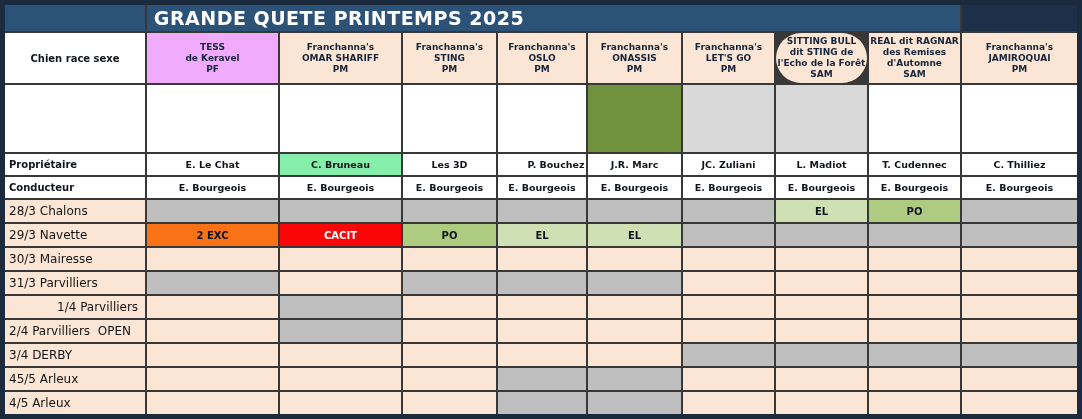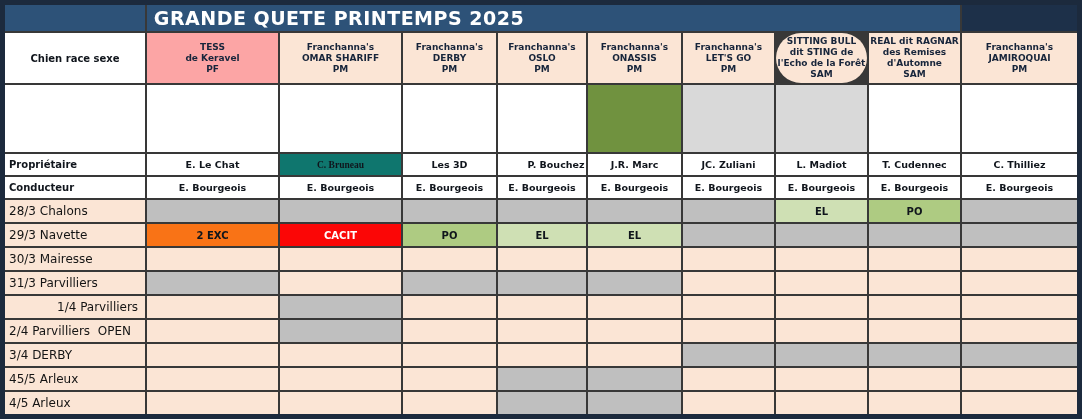--- a/index.html
+++ b/index.html
@@ -38,33 +38,33 @@
 <div class="sheet">
   <div class="grid">
       <div class="cell" style="background: rgb(45, 82, 120);"></div>
       <div class="cell title-main" style="background: rgb(45, 82, 120); grid-column: 2 / span 8;">
         <span class="tspan">GRANDE QUETE PRINTEMPS 2025</span>
       </div>
       <div class="cell" style="background: rgb(29, 48, 73);"></div>
       <div class="cell corner" style="background: rgb(255, 255, 255);">
         <span>Chien race sexe</span>
       </div>
-      <div class="cell hdr" style="background: #fca5a5;">
+      <div class="cell hdr" style="background: #f0abfc;">
         <span>TESS</span>
         <span>de Keravel</span>
         <span>PF</span>
       </div>
       <div class="cell hdr" style="background: rgb(251, 229, 213);">
         <span>Franchanna's</span>
         <span>OMAR SHARIFF</span>
         <span>PM</span>
       </div>
       <div class="cell hdr" style="background: rgb(251, 229, 213);">
         <span>Franchanna's</span>
-        <span>DERBY</span>
+        <span>STING</span>
         <span>PM</span>
       </div>
       <div class="cell hdr" style="background: rgb(251, 229, 213);">
         <span>Franchanna's</span>
         <span>OSLO</span>
         <span>PM</span>
       </div>
       <div class="cell hdr" style="background: rgb(251, 229, 213);">
         <span>Franchanna's</span>
         <span>ONASSIS</span>
@@ -101,21 +101,21 @@
       <div class="cell" style="background: rgb(217, 217, 217);"></div>
       <div class="cell" style="background: rgb(217, 217, 217);"></div>
       <div class="cell" style="background: rgb(255, 255, 255);"></div>
       <div class="cell" style="background: rgb(255, 255, 255);"></div>
       <div class="cell rowlabel" style="background: rgb(255, 255, 255);">
         <span>Propriétaire</span>
       </div>
       <div class="cell namecell" style="background: rgb(255, 255, 255);">
         <span>E. Le Chat</span>
       </div>
-      <div class="cell namecell" style="background: #0f766e; font-family: Liberation Serif, serif;">
+      <div class="cell namecell" style="background: #86efac;">
         <span>C. Bruneau</span>
       </div>
       <div class="cell namecell" style="background: rgb(255, 255, 255);">
         <span>Les 3D</span>
       </div>
       <div class="cell namecell" style="background: rgb(255, 255, 255); padding-left: 28px;">
         <span>P. Bouchez</span>
       </div>
       <div class="cell namecell" style="background: rgb(255, 255, 255);">
         <span>J.R. Marc</span>

